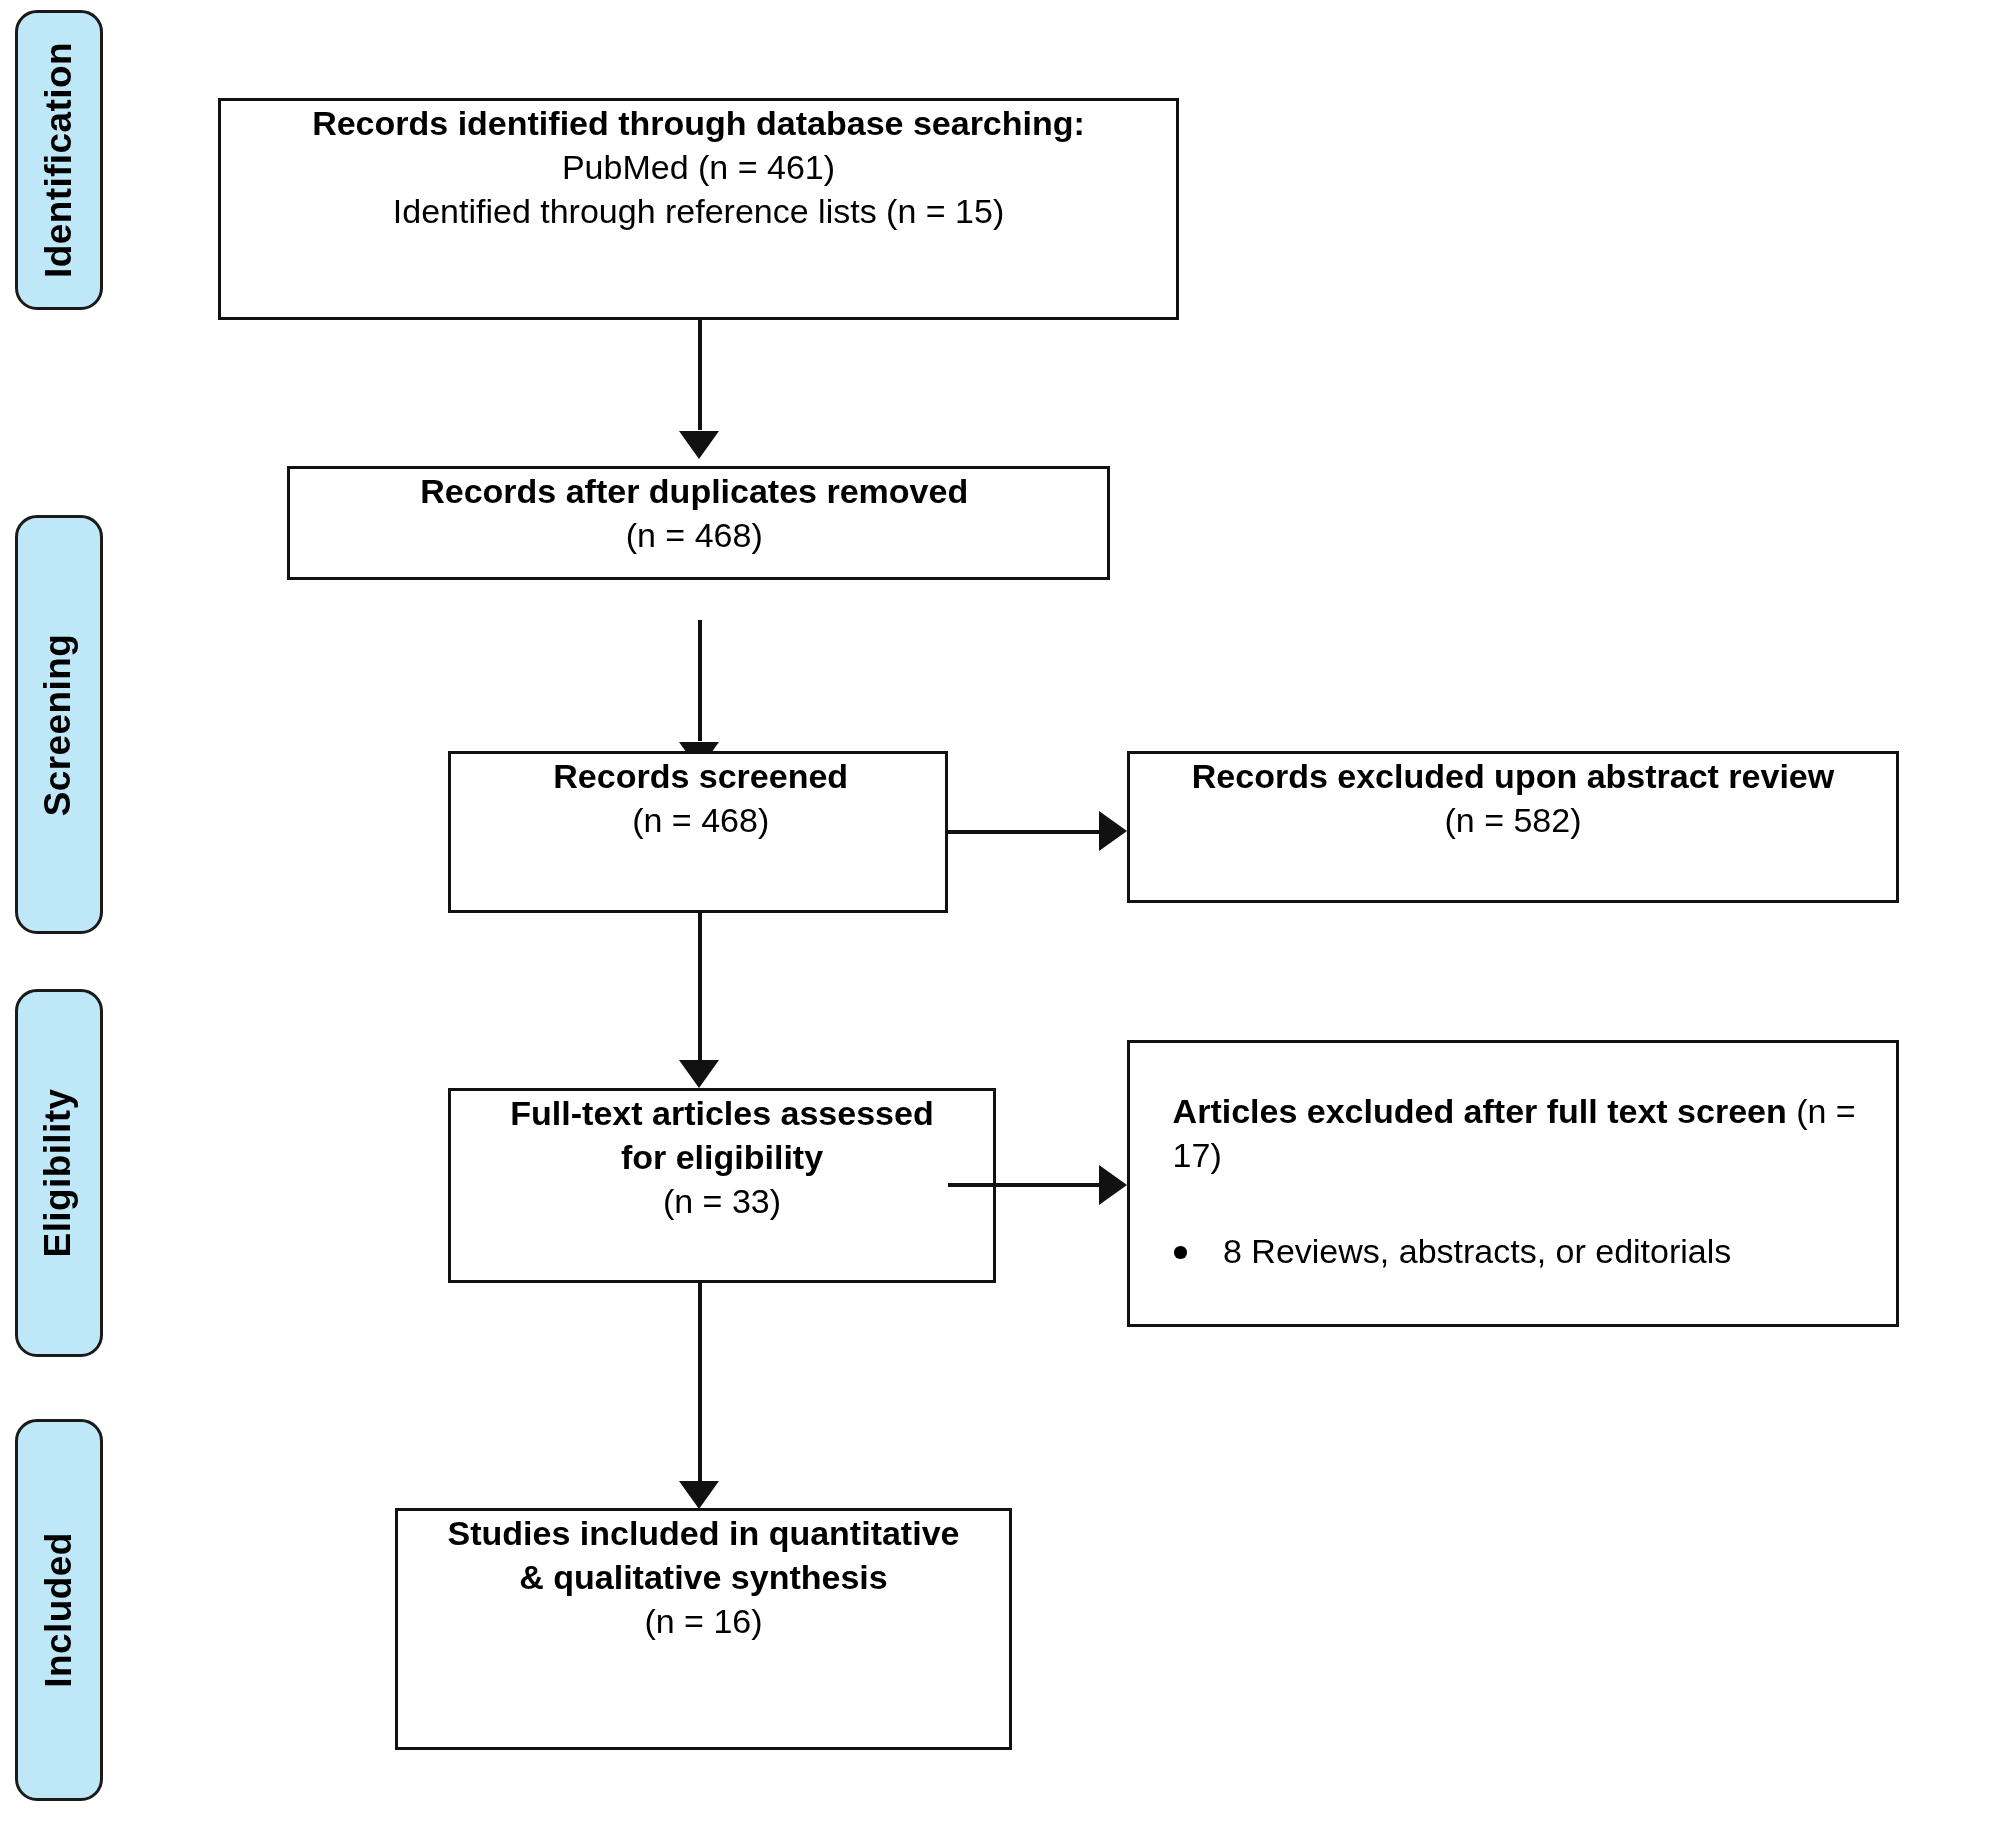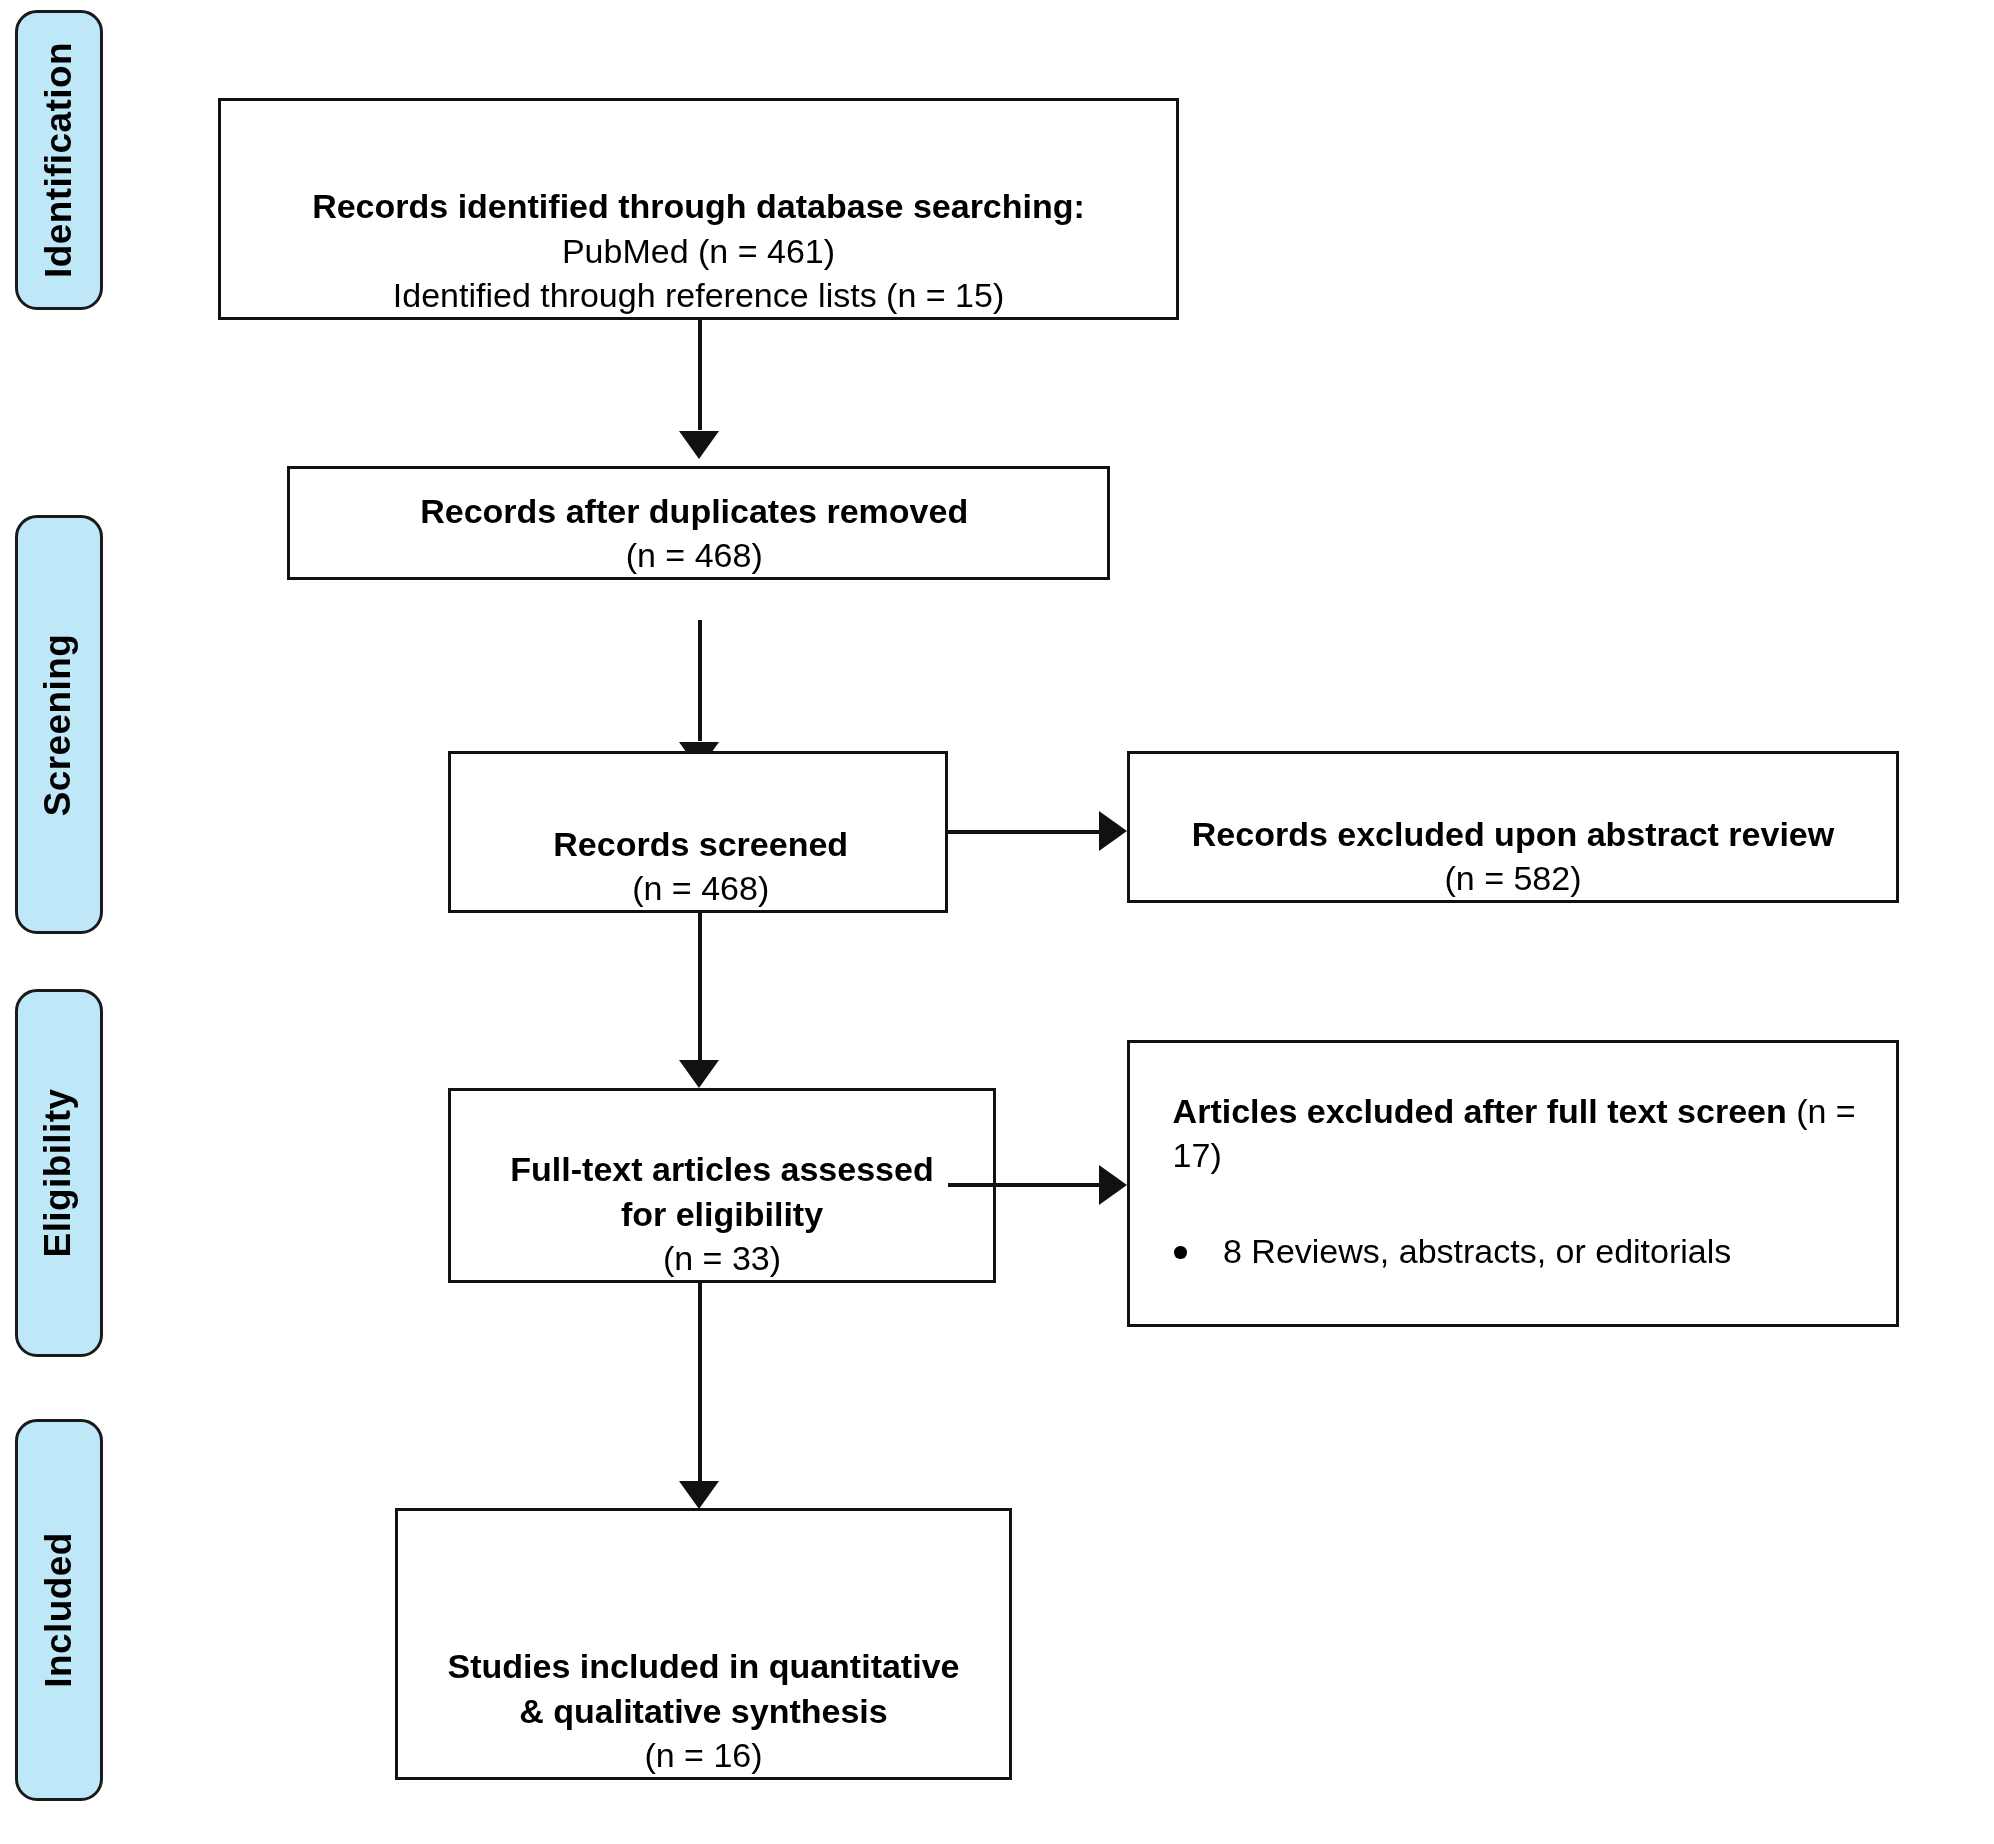--- a/index.html
+++ b/index.html
@@ -41,21 +41,21 @@
 
   
   .flow-box {
     position: absolute;
     background: #ffffff;
     border: 3.7px solid #111111;
     box-sizing: border-box;
     display: flex;
     flex-direction: column;
     align-items: center;
-    justify-content: flex-end;
+    justify-content: flex-start;
     text-align: center;
     padding: 0 17.6px;
   }
   .flow-box.left-align {
     align-items: flex-start;
     text-align: left;
     justify-content: center;
     padding: 0 22px;
     gap: 44px;
   }
@@ -199,20 +199,20 @@
       <li class="bullet-item">
         <span class="dot"></span>
         <span>8 Reviews, abstracts, or editorials</span>
       </li>
     </ul>
   </div>
 
   <div class="v-line" style="left:698px; top:1283px; width:3.7px; height:198px;"></div>
   <div class="arrow-down" style="left:679px; top:1481px;"></div>
 
-  <div class="flow-box" style="left:395px; top:1508px; width:617px; height:272px;">
+  <div class="flow-box" style="left:395px; top:1508px; width:617px; height:242px;">
     <div class="line bold">Studies included in quantitative</div>
     <div class="line bold">&amp; qualitative synthesis</div>
     <div class="line">(n = 16)</div>
   </div>
 
 </div>
 
 
 </body></html>

